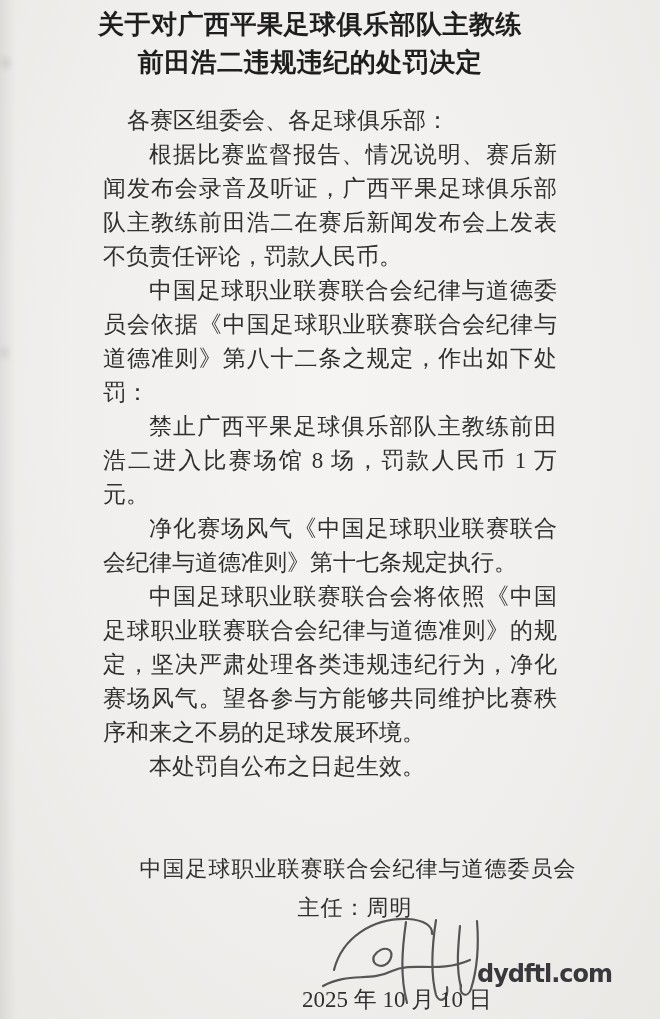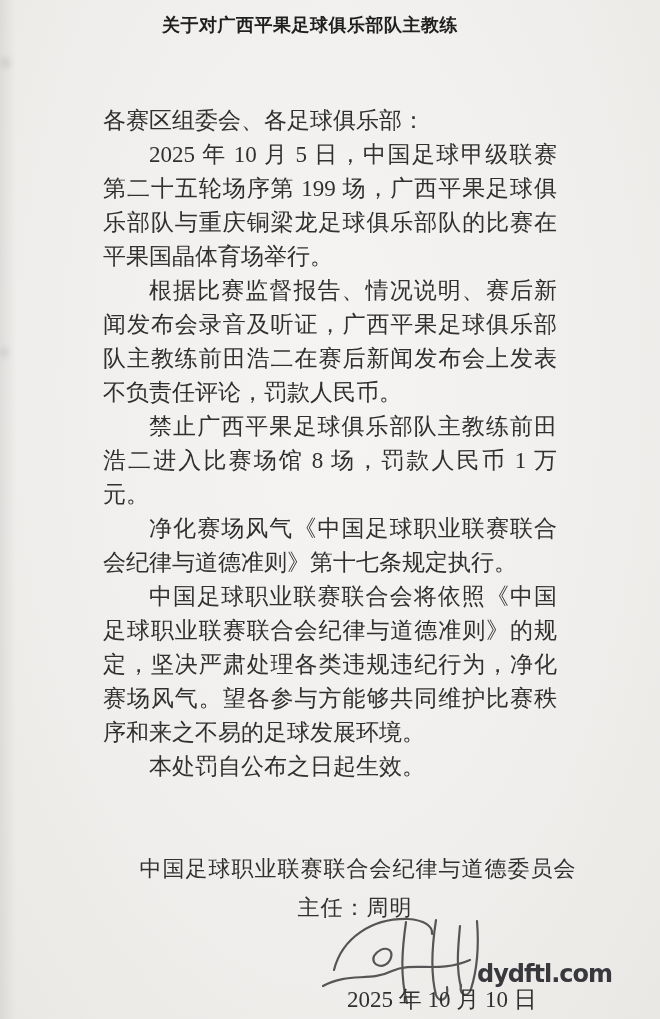--- a/index.html
+++ b/index.html
@@ -20,70 +20,71 @@
   }
   .scan-spot{
     position:absolute;border-radius:50%;
     background:rgba(100,100,98,0.18);filter:blur(3px);
   }
   .spot1{left:2px;top:58px;width:8px;height:10px;}
   .spot2{left:1px;top:348px;width:7px;height:9px;}
   .title{
     position:absolute;top:6px;left:0;width:620px;
     text-align:center;font-weight:bold;color:#1e1e1e;
-    font-size:18px;line-height:38px;letter-spacing:0.5px;
+    font-size:26px;line-height:38px;letter-spacing:0.5px;
   }
   .body-text{
     position:absolute;top:104px;left:103px;width:454px;
     font-size:23px;line-height:34px;color:#303030;
     text-align:justify;
   }
   .body-text p{margin:0;padding:0;text-indent:2em;}
-  .body-text p.salutation{text-indent:0;}
+  .body-text p.salutation{text-indent:0;margin-left:24px;}
   .sig-org{
     position:absolute;top:854px;left:0;width:660px;text-align:center;
     transform:translateX(28px);
     font-size:22px;color:#303030;letter-spacing:1px;
   }
   .sig-chief{
     position:absolute;top:893px;left:0;width:660px;text-align:center;
     transform:translateX(25px);
     font-size:22px;color:#303030;letter-spacing:1px;
   }
   .signature-svg{
     position:absolute;left:320px;top:910px;width:170px;height:100px;
   }
   .sig-date{
     position:absolute;left:302px;top:984px;
-    font-size:23px;color:#303030;margin-left:45px;
+    font-size:23px;color:#303030;
   }
   .watermark{
     position:absolute;left:477px;top:960px;
     font-family:"DejaVu Sans","Liberation Sans",sans-serif;
     font-weight:bold;font-size:24px;letter-spacing:-1px;
     color:#39393d;
   }
 </style>
 </head>
 <body>
 
 <div class="page">
 
   <div class="edge-shade"></div>
   <div class="scan-spot spot1"></div>
   <div class="scan-spot spot2"></div>
 
   <div class="title">
     <div>关于对广西平果足球俱乐部队主教练</div>
+    <div>前田浩二违规违纪的处罚决定</div>
   </div>
 
   <div class="body-text">
     <p class="salutation">各赛区组委会、各足球俱乐部：</p>
-    <p>2025 年 10 月 5 日，中国足球甲级联赛第二十五轮场序第 199 场，广西平果足球俱乐部队与重庆铜梁龙足球俱乐部队的比赛在平果国晶体育场举行。</p>
     <p>根据比赛监督报告、情况说明、赛后新闻发布会录音及听证，广西平果足球俱乐部队主教练前田浩二在赛后新闻发布会上发表不负责任评论，罚款人民币。</p>
+    <p>中国足球职业联赛联合会纪律与道德委员会依据《中国足球职业联赛联合会纪律与道德准则》第八十二条之规定，作出如下处罚：</p>
     <p>禁止广西平果足球俱乐部队主教练前田浩二进入比赛场馆 8 场，罚款人民币 1 万元。</p>
     <p>净化赛场风气《中国足球职业联赛联合会纪律与道德准则》第十七条规定执行。</p>
     <p>中国足球职业联赛联合会将依照《中国足球职业联赛联合会纪律与道德准则》的规定，坚决严肃处理各类违规违纪行为，净化赛场风气。望各参与方能够共同维护比赛秩序和来之不易的足球发展环境。</p>
     <p>本处罚自公布之日起生效。</p>
   </div>
 
   <div class="sig-org">中国足球职业联赛联合会纪律与道德委员会</div>
 
   <div class="sig-chief">主任：周明</div>
 

